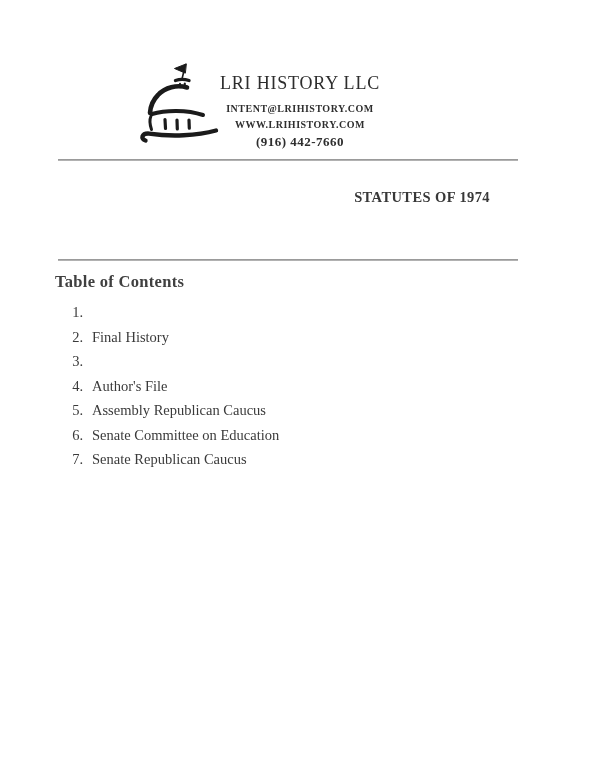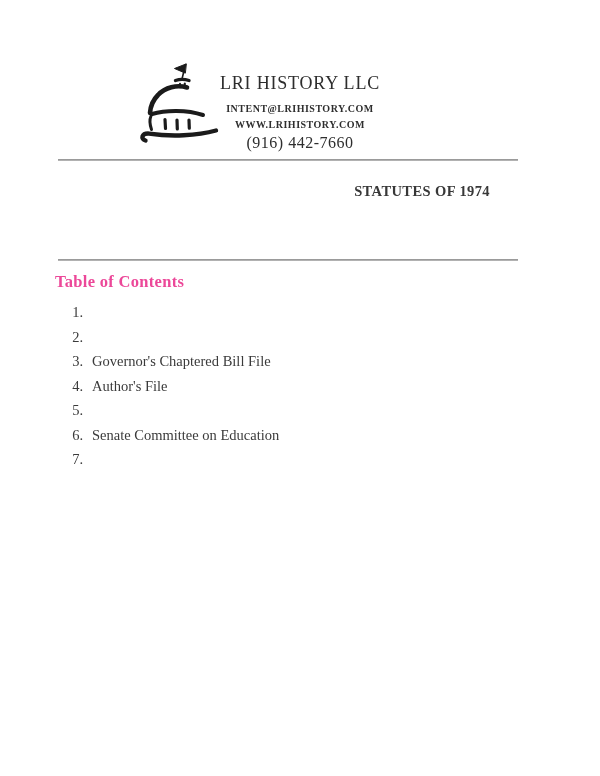--- a/index.html
+++ b/index.html
@@ -43,58 +43,58 @@
     left: 0;
     width: 600px;
     text-align: center;
     font-size: 10px;
     font-weight: bold;
     letter-spacing: 0.5px;
     color: #2e2e2e;
   }
   .contact-email   { top: 103px; }
   .contact-website { top: 119px; }
-  .contact-phone   { top: 134px; font-weight: normal; font-size: 16px; }
+  .contact-phone   { top: 134px; font-weight: bold; font-size: 13px; }
 
   
   .rule {
     position: absolute;
     left: 58px;
     width: 460px;
     height: 2px;
     background: linear-gradient(to bottom, #8f8f8f, #bdbdbd);
   }
   .rule-top    { top: 159px; }
   .rule-bottom { top: 259px; }
 
   
   .bill-ref {
     position: absolute;
-    top: 181px;
+    top: 187px;
     right: 110px;
     text-align: right;
     color: #383838;
   }
   .bill-ref-line {
     font-size: 14.5px;
     font-weight: bold;
     letter-spacing: 0.4px;
     line-height: 21px;
     white-space: pre;
   }
 
   
   .toc-title {
     position: absolute;
     left: 55px;
     top: 272px;
     font-size: 16.5px;
     font-weight: bold;
     letter-spacing: 0.3px;
-    color: #ec4899;
+    color: #404040;
   }
   .toc-list {
     position: absolute;
     left: 66px;
     top: 300px;
     margin: 0;
     padding: 0;
     list-style: none;
   }
   .toc-row {
@@ -153,34 +153,36 @@
   </div>
 
   <div class="toc-title">Table of Contents</div>
 
   <ul class="toc-list">
     <li class="toc-row">
       <span class="toc-num">1.</span>
     </li>
     <li class="toc-row">
       <span class="toc-num">2.</span>
+      <span class="toc-label">Final History</span>
     </li>
     <li class="toc-row">
       <span class="toc-num">3.</span>
-      <span class="toc-label">Governor's Chaptered Bill File</span>
     </li>
     <li class="toc-row">
       <span class="toc-num">4.</span>
       <span class="toc-label">Author's File</span>
     </li>
     <li class="toc-row">
       <span class="toc-num">5.</span>
+      <span class="toc-label">Assembly Republican Caucus</span>
     </li>
     <li class="toc-row">
       <span class="toc-num">6.</span>
       <span class="toc-label">Senate Committee on Education</span>
     </li>
     <li class="toc-row">
       <span class="toc-num">7.</span>
+      <span class="toc-label">Senate Republican Caucus</span>
     </li>
   </ul>
 
 </div>
 
 </body></html>

